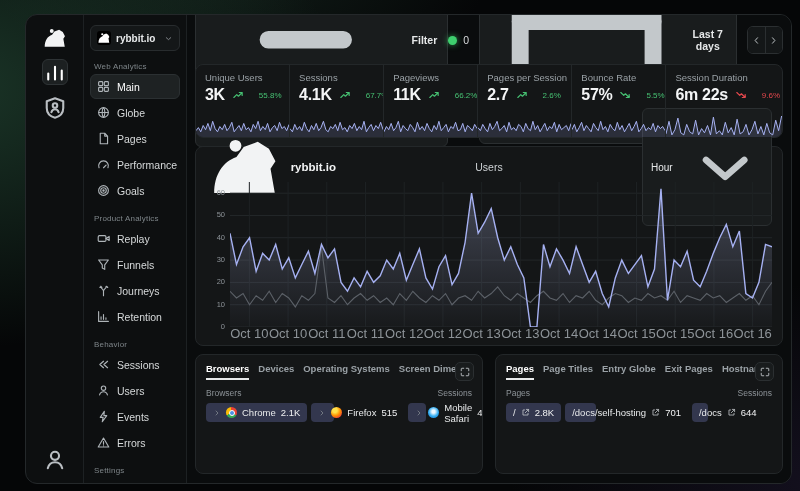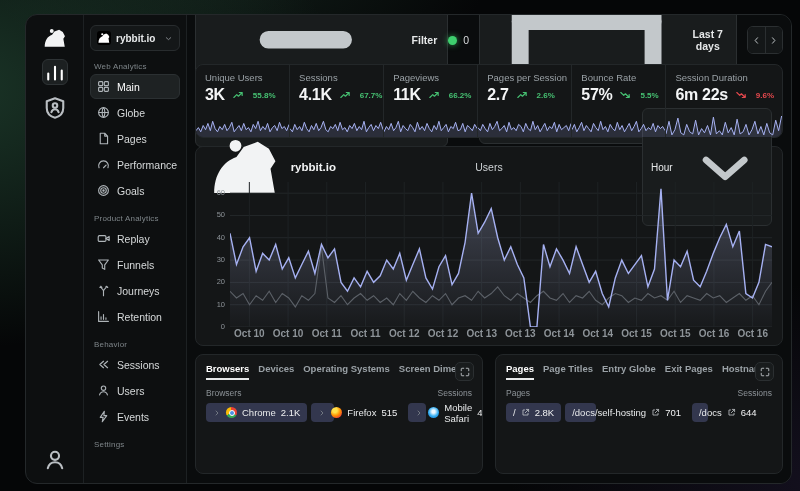--- a/index.html
+++ b/index.html
@@ -54,40 +54,40 @@
   .card { background:#141617; border:1px solid #232729; border-radius:8px; }
 
   
   .stats { display:flex; height:74px; overflow:hidden; }
   .stat { flex:1; position:relative; padding:7px 9px 0; overflow:hidden; }
   .stat + .stat { border-left:1px solid #232729; }
   .stat:last-child { flex:1.3; }
   .stat .lbl { font-size:9.5px; color:#9aa1a6; white-space:nowrap; }
   .stat .valrow { display:flex; align-items:baseline; gap:8px; margin-top:3px; white-space:nowrap; }
   .stat .val { font-size:16px; font-weight:bold; color:#f4f5f6; letter-spacing:-.3px; }
-  .chg { display:inline-flex; align-items:center; gap:10px; font-size:8px; font-weight:bold; }
+  .chg { display:inline-flex; align-items:center; gap:16px; font-size:8px; font-weight:normal; }
   .chg.pos { color:#46c072; } .chg.neg { color:#e5484d; }
   .chg svg { width:10px; height:10px; }
   .stat .spark { position:absolute; left:0; right:0; bottom:0; height:25px; width:100%; display:block; }
 
   
   .chart-card { height:200px; padding:7px 10px 5px; display:flex; flex-direction:column; }
   .chart-head { display:flex; align-items:center; height:26px; }
   .site { display:flex; align-items:center; gap:6px; color:#f2f3f4; font-size:11.5px; font-weight:bold; width:130px; }
   .site svg { width:15px; height:13px; }
   .chart-title { flex:1; text-align:center; color:#cdd1d4; font-size:10.5px; }
   .interval { width:130px; display:flex; justify-content:flex-end; }
   .interval .btn { padding:20px 8px; font-weight:normal; font-size:10px; gap:14px; }
   .chart-body { flex:1; display:flex; margin-top:2px; }
   .y-axis { width:24px; position:relative; }
   .y-axis span { position:absolute; right:5px; font-size:7.5px; color:#8d9398; transform:translateY(4px); }
   .plot { flex:1; position:relative; }
   .plot svg { position:absolute; inset:0; width:100%; height:100%; }
   .x-axis { display:flex; margin-left:24px; height:13px; align-items:center; }
-  .x-axis span { flex:1; text-align:center; font-size:10px; color:#8d9398; white-space:nowrap;font-weight:bold; }
+  .x-axis span { flex:1; text-align:center; font-size:13px; color:#8d9398; white-space:nowrap; }
 
   
   .bottom-row { flex:1; display:flex; gap:12px; min-height:0; }
   .panel { flex:1; padding:8px 10px; overflow:hidden; position:relative; }
   .tabs { display:flex; align-items:flex-start; gap:9px; white-space:nowrap; overflow:hidden; padding-right:26px; height:21px; }
   .tab { font-size:9.5px; color:#9aa1a6; cursor:pointer; padding-bottom:4px; font-weight:bold; }
   .tab.active { color:#fff; border-bottom:2px solid #e8eaeb; }
   .expand-btn { position:absolute; top:7px; right:8px; width:19px; height:19px; border-radius:5px; background:#191c1d;
     border:1px solid #2b2f31; color:#c3c8cb; display:flex; align-items:center; justify-content:center; cursor:pointer; }
   .expand-btn svg { width:10px; height:10px; }
@@ -254,20 +254,28 @@
             </span>
             <span>Users</span>
           </div>
           <div class="side-item">
             <span class="ic">
               <svg viewBox="0 0 16 16" fill="none" stroke="currentColor" stroke-width="1.4" stroke-linecap="round" stroke-linejoin="round" style="width:100%;height:100%">
                 <path d="M9 1.5L4 9h3.5L6.5 14.5 12 7H8.5z"></path>
               </svg>
             </span>
             <span>Events</span>
+          </div>
+          <div class="side-item">
+            <span class="ic">
+              <svg viewBox="0 0 16 16" fill="none" stroke="currentColor" stroke-width="1.4" stroke-linecap="round" stroke-linejoin="round" style="width:100%;height:100%">
+                <path d="M8 2.5L14.5 13.5H1.5z M8 7v3M8 12h.01"></path>
+              </svg>
+            </span>
+            <span>Errors</span>
           </div>
           <div class="side-section-label">Settings</div>
           <div class="side-item"></div>
         </nav>
     </aside>
 
     <main class="main">
 
       <div class="topbar">
         <button class="btn">

